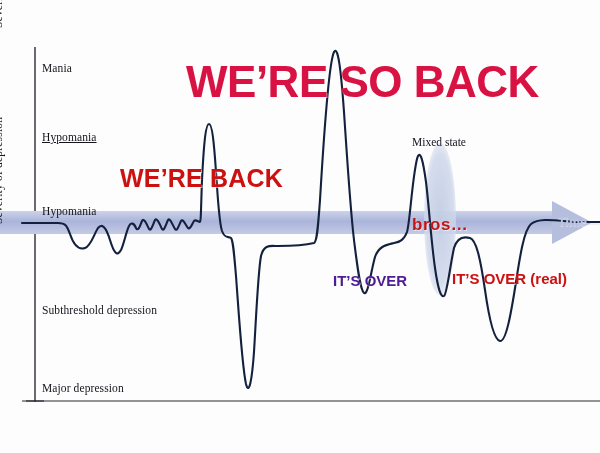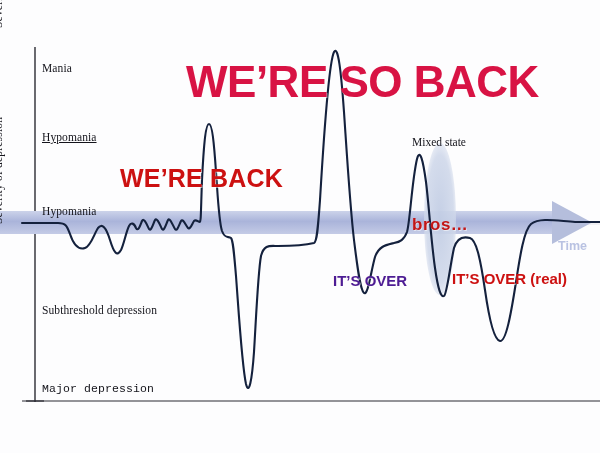--- a/index.html
+++ b/index.html
@@ -212,25 +212,25 @@
   <div class="axis-title" style="left:4px; top:245px; height:150px;">Severity of depression</div>
 
   <div class="level-label" style="left:42px; top:62px;">Mania</div>
 
   <div class="level-label" style="left:42px; top:131px;text-decoration:underline;">Hypomania</div>
 
   <div class="level-label" style="left:42px; top:205px;">Hypomania</div>
 
   <div class="level-label" style="left:42px; top:304px;">Subthreshold depression</div>
 
-  <div class="level-label" style="left:42px; top:382px;font-family:Liberation Mono, monospace;">Major depression</div>
+  <div class="level-label" style="left:42px; top:382px;">Major depression</div>
 
   <div class="mixed-label" style="left:412px; top:136px;">Mixed state</div>
 
-  <div class="time-label" style="left:558px; top:215px;margin-top:24px;">Time</div>
+  <div class="time-label" style="left:558px; top:215px;">Time</div>
 
   <div class="meme" id="meme-were-so-back">WE’RE SO BACK</div>
 
   <div class="meme" id="meme-were-back">WE’RE BACK</div>
 
 
   <div class="meme" id="meme-its-over-1">IT’S OVER</div>
 
   <div class="meme" id="meme-its-over-2">IT’S OVER (real)</div>
 

